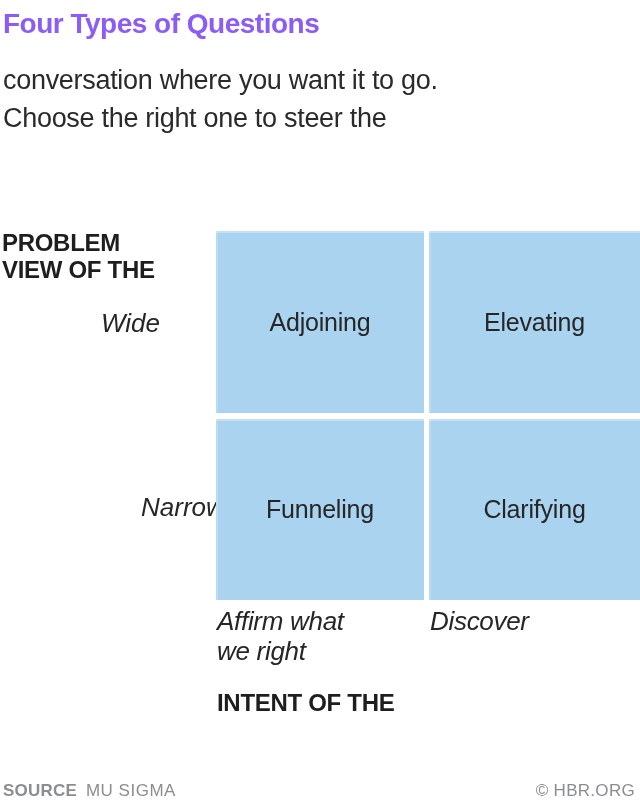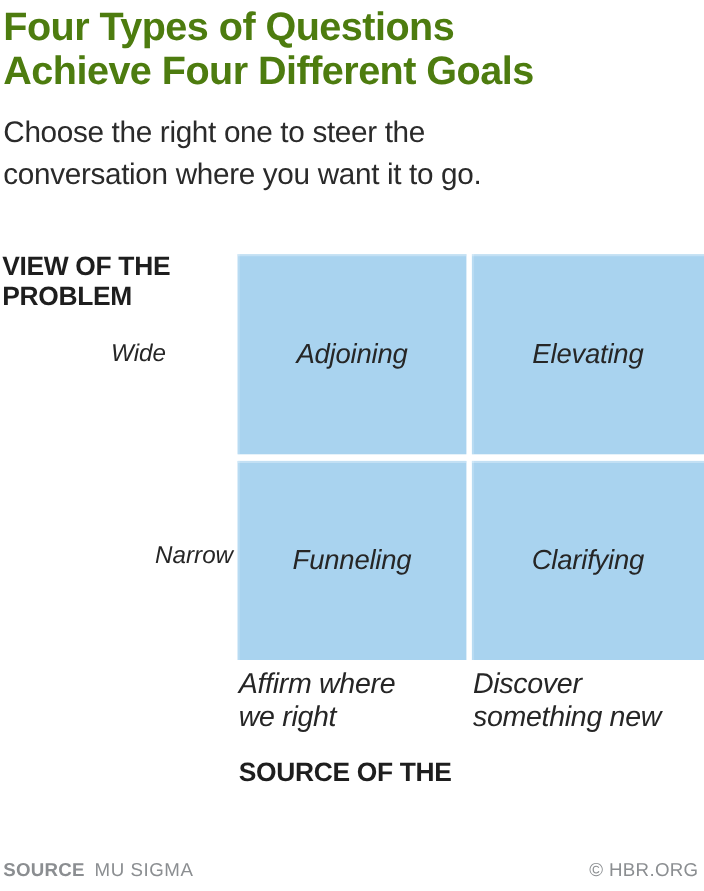--- a/index.html
+++ b/index.html
@@ -9,25 +9,25 @@
     height: 810px;
     background: #ffffff;
     overflow: hidden;
     font-family: "Liberation Sans", sans-serif;
     color: #1e1e1e;
   }
 
   
   .header { position: absolute; left: 3px; top: 4px; width: 630px; }
   .title-line {
-    font-size: 36px;
+    font-size: 28px;
     line-height: 40px;
     font-weight: 700;
     letter-spacing: -0.5px;
-    color: #4d7c0f;
+    color: #8b5cf6;
   }
   .subtitle { margin-top: 17px; }
   .subtitle-line {
     font-size: 27px;
     line-height: 38px;
     font-weight: 400;
     letter-spacing: -0.3px;
     color: #2a2a2a;
   }
 
@@ -36,21 +36,20 @@
     position: absolute;
     left: 216px;
     top: 231px;
     width: 424px;
     height: 328px;
     display: grid;
     grid-template-columns: 208px 211px;
     grid-template-rows: 182px 181px;
     column-gap: 5px;
     row-gap: 6px;
-    font-style: italic;
   }
   .cell {
     background: #a9d3ef;
     box-shadow: inset 0 2px 0 rgba(255,255,255,0.30), inset 2px 0 0 rgba(255,255,255,0.18);
     display: flex;
     align-items: center;
     justify-content: center;
   }
   .cell-label {
     font-size: 25px;
@@ -66,21 +65,21 @@
     width: 185px;
     font-size: 24px;
     line-height: 27px;
     font-weight: 700;
     letter-spacing: -0.3px;
     color: #1e1e1e;
   }
   .y-tick {
     position: absolute;
     left: 101px;
-    font-size: 22px;
+    font-size: 26px;
     font-style: italic;
     color: #262626;
   }
   .y-tick.wide   { top: 308px; }
   .y-tick.narrow { top: 492px; margin-left: 40px; }
 
   
   .x-tick {
     position: absolute;
     top: 606px;
@@ -122,61 +121,59 @@
   .credit { letter-spacing: 0.3px; }
 </style>
 </head>
 <body>
 
 <div class="canvas">
 
   <div class="header">
     <div>
       <div class="title-line">Four Types of Questions</div>
-      <div class="title-line">Achieve Four Different Goals</div>
     </div>
     <div class="subtitle">
+      <div class="subtitle-line">conversation where you want it to go.</div>
       <div class="subtitle-line">Choose the right one to steer the</div>
-      <div class="subtitle-line">conversation where you want it to go.</div>
     </div>
   </div>
 
   <div class="y-axis-label">
+    <div>PROBLEM</div>
     <div>VIEW OF THE</div>
-    <div>PROBLEM</div>
   </div>
   <div class="y-tick wide">Wide</div>
   <div class="y-tick narrow">Narrow</div>
 
   <div class="grid">
     <div class="cell">
       <span class="cell-label">Adjoining</span>
     </div>
     <div class="cell">
       <span class="cell-label">Elevating</span>
     </div>
     <div class="cell">
       <span class="cell-label">Funneling</span>
     </div>
     <div class="cell">
       <span class="cell-label">Clarifying</span>
     </div>
   </div>
 
   <div class="x-tick left">
-    <div>Affirm where</div>
+    <div>Affirm what</div>
     <div>we right</div>
   </div>
   <div class="x-tick right">
     <div>Discover</div>
-    <div>something new</div>
   </div>
 
   <div class="x-axis-label">
-    <div>SOURCE OF THE</div>
+    <div>INTENT OF THE</div>
   </div>
 
   <div class="footer">
     <div>
       <span class="source-label">SOURCE</span><span class="source-value">MU SIGMA</span>
     </div>
     <div class="credit">© HBR.ORG</div>
   </div>
 
 </div>

